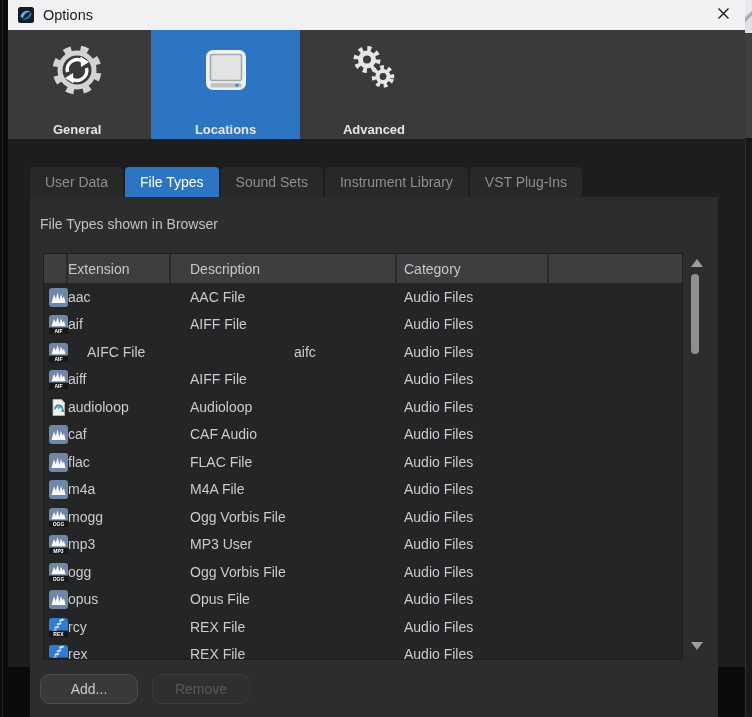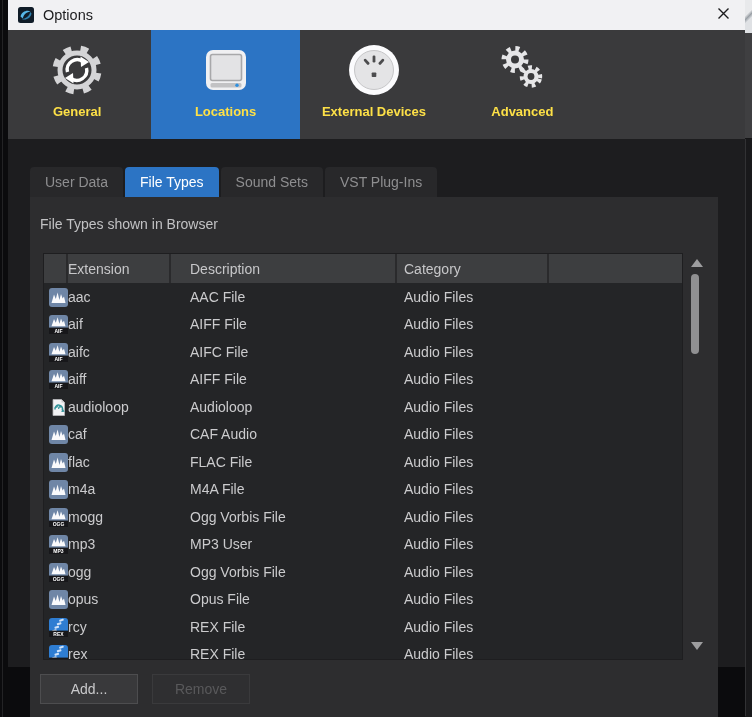--- a/index.html
+++ b/index.html
@@ -30,21 +30,21 @@
     align-items:center;justify-content:center;cursor:pointer}
 
   
   .toolbar{position:absolute;left:0;top:30px;width:100%;height:109px;background:var(--toolbar);
     display:flex;overflow:hidden}
   .tb-btn{width:148.4px;height:109px;display:flex;flex-direction:column;align-items:center;
     padding-top:11px;flex:0 0 auto;cursor:pointer}
   .tb-btn:first-child{margin-left:-5px}
   .tb-btn.selected{background:var(--accent)}
   .tb-icon{width:56px;height:58px;display:flex;align-items:center;justify-content:center}
-  .tb-label{margin-top:5px;font-size:13px;font-weight:bold;color:#fde047;white-space:nowrap}
+  .tb-label{margin-top:23px;font-size:13px;font-weight:bold;color:#e5e5e5;white-space:nowrap}
 
   
   .tabs{position:absolute;left:22px;top:167px;height:30px;display:flex}
   .tab{height:30px;line-height:30px;padding:0 15px;margin-right:2px;font-size:14px;
     background:#28282a;color:var(--dim);border-radius:4px 4px 0 0;cursor:pointer;white-space:nowrap}
   .tab.selected{background:var(--accent);color:#fff}
 
   
   .panel{position:absolute;left:22px;top:197px;width:688px;height:520px;background:var(--panel)}
   .section-title{position:absolute;left:10px;top:19px;font-size:14px;color:#c2c2c4}
@@ -68,21 +68,21 @@
 
   
   .vscroll{position:absolute;left:656px;top:56px;width:22px;height:407px}
   .arrow-up{position:absolute;left:5px;top:6px;width:0;height:0;
     border-left:6px solid transparent;border-right:6px solid transparent;border-bottom:8px solid #9d9d9f;cursor:pointer}
   .arrow-down{position:absolute;left:5px;bottom:10px;width:0;height:0;
     border-left:6px solid transparent;border-right:6px solid transparent;border-top:8px solid #9d9d9f;cursor:pointer}
   .thumb{position:absolute;left:5px;top:21px;width:8px;height:80px;border-radius:4px;background:#909092;cursor:pointer}
 
   
-  .btn{position:absolute;top:477px;width:98px;height:30px;border-radius:0;font-size:14px;
+  .btn{position:absolute;top:477px;width:98px;height:30px;border-radius:10px;font-size:14px;
     display:flex;align-items:center;justify-content:center;cursor:pointer;
     background:#39393b;border:1px solid #4d4d4f;color:#c9c9cb}
   .btn.add{left:10px}
   .btn.remove{left:122px}
   .btn.disabled{background:#2f2f31;border-color:#3a3a3c;color:#59595b;cursor:default}
 </style>
 </head>
 <body>
 
 <div class="stage">
@@ -129,49 +129,37 @@
    <rect x="11.5" y="11.5" width="31" height="26" rx="2" fill="#e3e3e5" stroke="#a8a8aa" stroke-width="1.6"></rect>
    <rect x="11.5" y="40" width="31" height="4.5" rx="1.5" fill="#c2c2c4"></rect>
    <circle cx="38" cy="42.2" r="1.7" fill="#2d8fe0"></circle>
             </svg>
           </div>
           <div class="tb-label">Locations</div>
         </div>
         <div class="tb-btn">
           <div class="tb-icon">
             <svg width="56" height="56" viewBox="0 0 56 56">
-   <circle cx="28" cy="28" r="25" fill="#fbfbfd"></circle>
-   <circle cx="28" cy="28" r="19.5" fill="#e4e4e6" stroke="#c6c6c8" stroke-width="1"></circle>
-   <rect x="26.6" y="13.5" width="2.8" height="7" rx="1.2" fill="#4c4c4e"></rect>
-   <rect x="26.6" y="13.5" width="2.8" height="7" rx="1.2" fill="#4c4c4e" transform="rotate(-42 28 28)"></rect>
-   <rect x="26.6" y="13.5" width="2.8" height="7" rx="1.2" fill="#4c4c4e" transform="rotate(42 28 28)"></rect>
-   <rect x="25.7" y="30.5" width="4.6" height="4.6" rx="0.8" fill="#4c4c4e"></rect>
-            </svg>
-          </div>
-          <div class="tb-label">External Devices</div>
-        </div>
-        <div class="tb-btn">
-          <div class="tb-icon">
-            <svg width="56" height="56" viewBox="0 0 56 56">
    <circle cx="21" cy="17.5" r="10.5" fill="none" stroke="#e6e6e8" stroke-width="6" stroke-dasharray="3.8 4.45"></circle>
    <circle cx="21" cy="17.5" r="9" fill="#e6e6e8"></circle>
    <circle cx="21" cy="17.5" r="4" fill="#3a3a3c"></circle>
    <circle cx="37" cy="34.5" r="8.5" fill="none" stroke="#e6e6e8" stroke-width="5.5" stroke-dasharray="3.4 3.6" transform="rotate(15 37 34.5)"></circle>
    <circle cx="37" cy="34.5" r="7.5" fill="#e6e6e8"></circle>
    <circle cx="37" cy="34.5" r="3.4" fill="#3a3a3c"></circle>
             </svg>
           </div>
           <div class="tb-label">Advanced</div>
         </div>
       </div>
 
     <div class="tabs">
         <div class="tab">User Data</div>
         <div class="tab selected">File Types</div>
         <div class="tab">Sound Sets</div>
+        <div class="tab">Instrument Library</div>
         <div class="tab">VST Plug-Ins</div>
       </div>
 
     <div class="panel">
       <div class="section-title">File Types shown in Browser</div>
 
       <div class="table-frame">
         <div class="t-head">
             <div class="cell c0"></div>
             <div class="cell c1">Extension</div>
@@ -208,22 +196,22 @@
             </div>
             <div class="t-row">
               <div class="cell c0">
                 <svg class="file-ico" viewBox="0 0 19 19">
     <rect width="19" height="19" rx="3" fill="#6f86a6"></rect>
     <path transform="translate(0 -1.5) scale(1 0.85)" d="M2.5 15 L5 6.5 L6.8 11 L8.6 4.5 L10.4 12 L12 6 L13.6 10.5 L15 8.5 L16.5 15 Z" fill="#fafafc"></path>
     <rect y="12.6" width="19" height="6.4" fill="#17171a"></rect>
     <text x="9.5" y="17.7" font-size="5" font-weight="bold" fill="#ffffff" text-anchor="middle" font-family="Liberation Sans, sans-serif">AIF</text>
                 </svg>
               </div>
+              <div class="cell c2">AIFC File</div>
               <div class="cell c1">aifc</div>
-              <div class="cell c2">AIFC File</div>
               <div class="cell c3">Audio Files</div>
               <div class="cell c4"></div>
             </div>
             <div class="t-row">
               <div class="cell c0">
                 <svg class="file-ico" viewBox="0 0 19 19">
     <rect width="19" height="19" rx="3" fill="#6f86a6"></rect>
     <path transform="translate(0 -1.5) scale(1 0.85)" d="M2.5 15 L5 6.5 L6.8 11 L8.6 4.5 L10.4 12 L12 6 L13.6 10.5 L15 8.5 L16.5 15 Z" fill="#fafafc"></path>
     <rect y="12.6" width="19" height="6.4" fill="#17171a"></rect>
     <text x="9.5" y="17.7" font-size="5" font-weight="bold" fill="#ffffff" text-anchor="middle" font-family="Liberation Sans, sans-serif">AIF</text>

